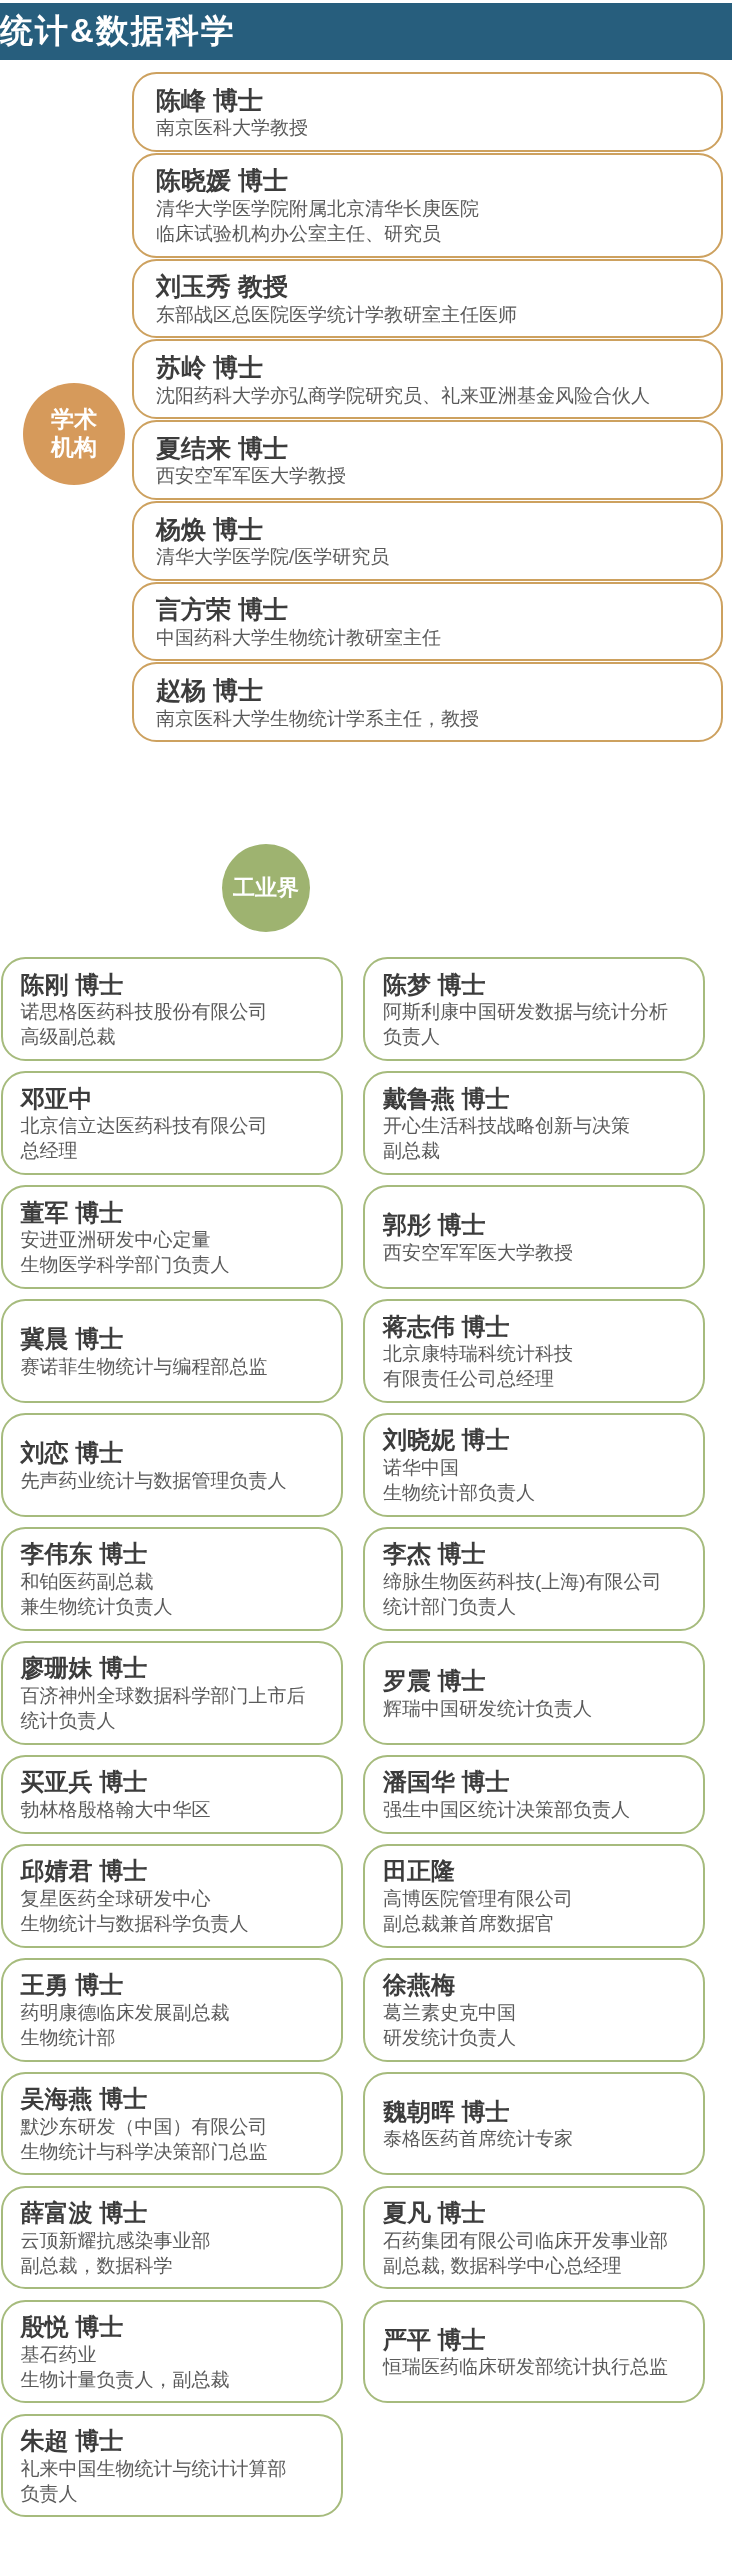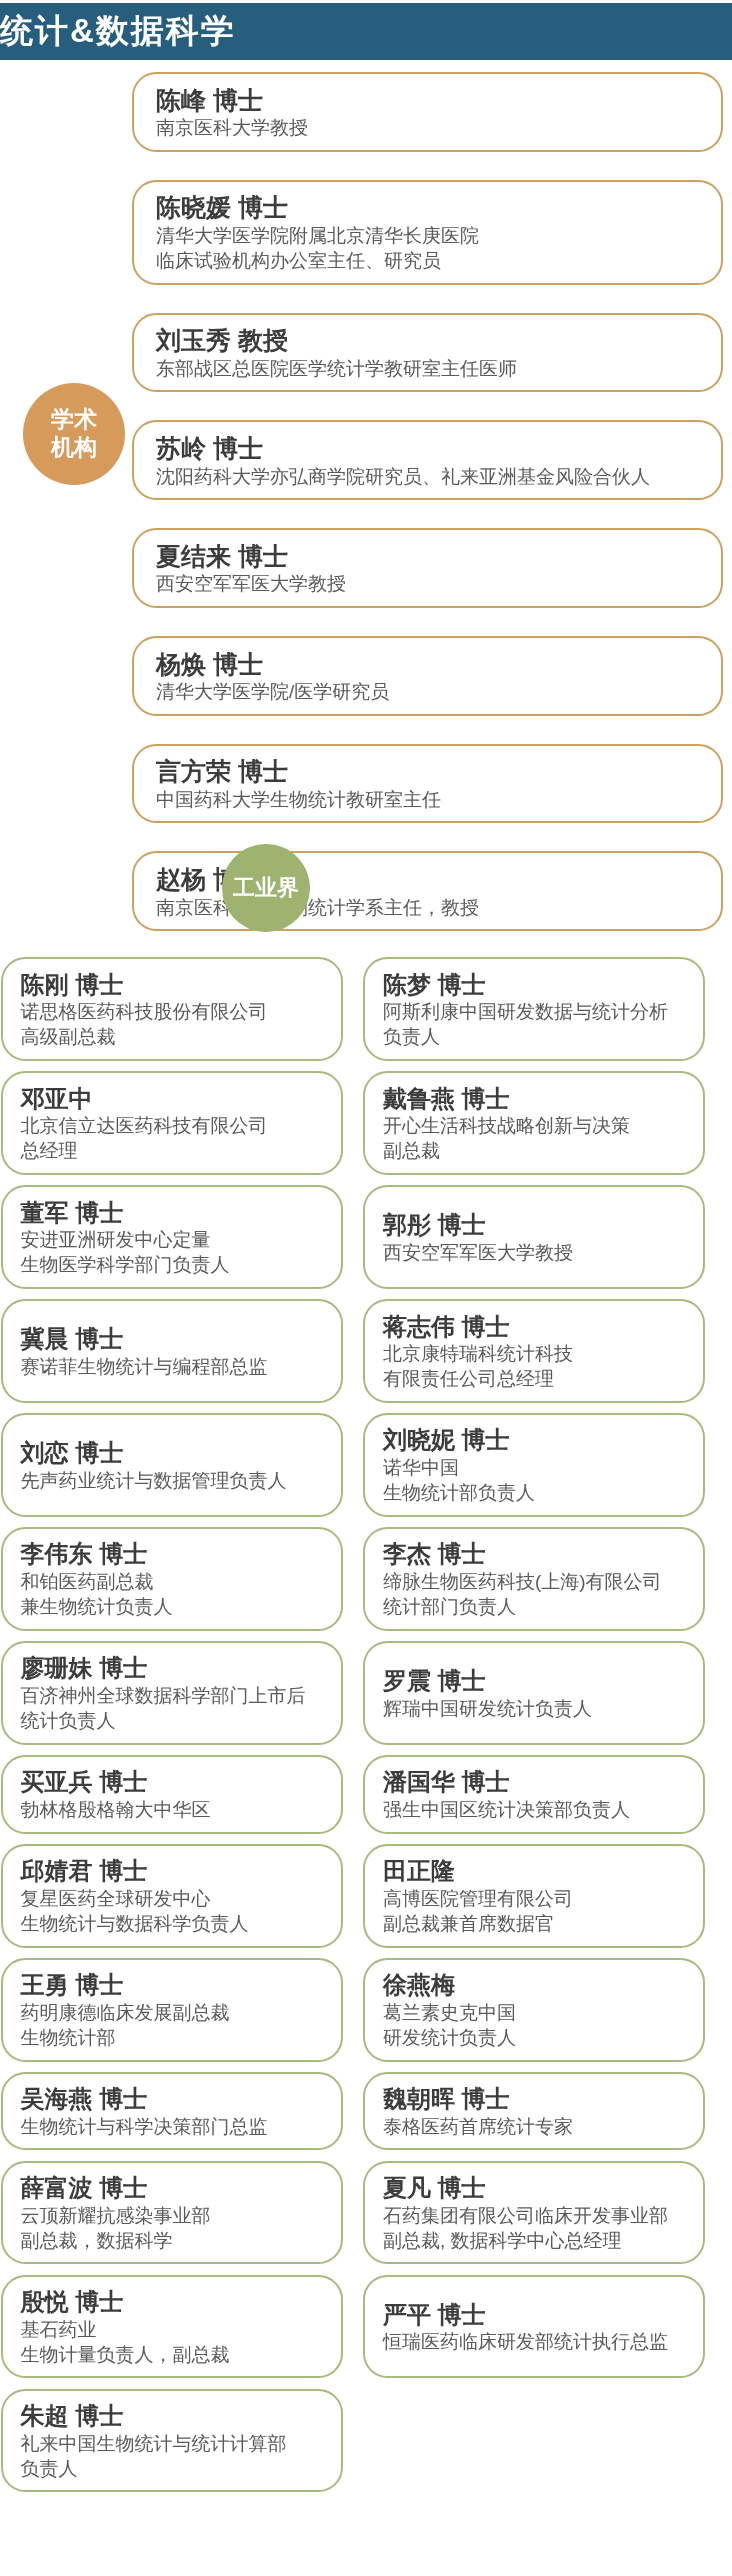--- a/index.html
+++ b/index.html
@@ -19,21 +19,21 @@
     color:#ffffff; font-weight:bold; text-align:center; white-space:pre-line; line-height:1.2;
   }
   .circle-academic {
     left:23px; top:383px; width:102px; height:102px; background:#D69A5B; font-size:23px;
   }
   .circle-industry {
     left:222px; top:844px; width:88px; height:88px; background:#9EB370; font-size:22px;
   }
   .academic-cards {
     position:absolute; left:132px; top:72px; width:591px;
-    display:flex; flex-direction:column; gap:28px;
+    display:flex; flex-direction:column; gap:1px;
   }
   .card {
     box-sizing:border-box; background:#ffffff; border:2px solid #CDA15F; border-radius:24.4px;
     padding:9.5px 22px; display:flex; flex-direction:column; justify-content:center;
   }
   .card .name {
     font-size:30px; font-weight:bold; color:#3C3C3C; line-height:1.0; padding:4.1px 0 2.7px 0;
     font-size:25px;
   }
   .card .desc {
@@ -190,20 +190,21 @@
   <div class="desc">药明康德临床发展副总裁</div>
         <div class="desc">生物统计部</div>
       </div>
       <div class="card">
     <div class="name">徐燕梅</div>
   <div class="desc">葛兰素史克中国</div>
         <div class="desc">研发统计负责人</div>
       </div>
       <div class="card">
     <div class="name">吴海燕 博士</div>
+  <div class="desc">默沙东研发（中国）有限公司</div>
         <div class="desc">生物统计与科学决策部门总监</div>
       </div>
       <div class="card">
     <div class="name">魏朝晖 博士</div>
   <div class="desc">泰格医药首席统计专家</div>
       </div>
       <div class="card">
     <div class="name">薛富波 博士</div>
   <div class="desc">云顶新耀抗感染事业部</div>
         <div class="desc">副总裁，数据科学</div>

